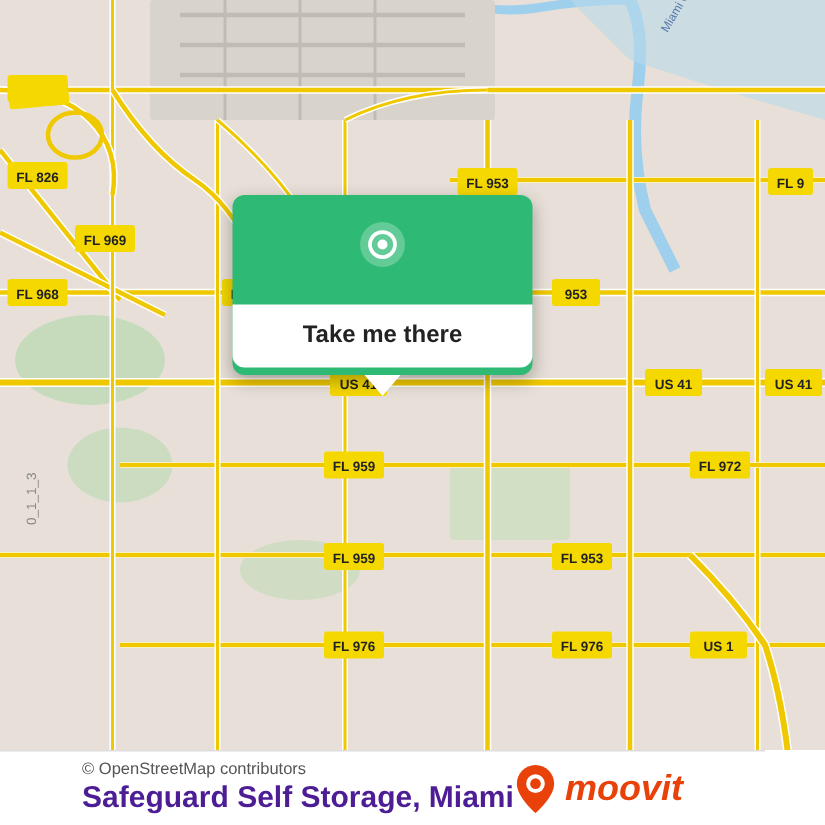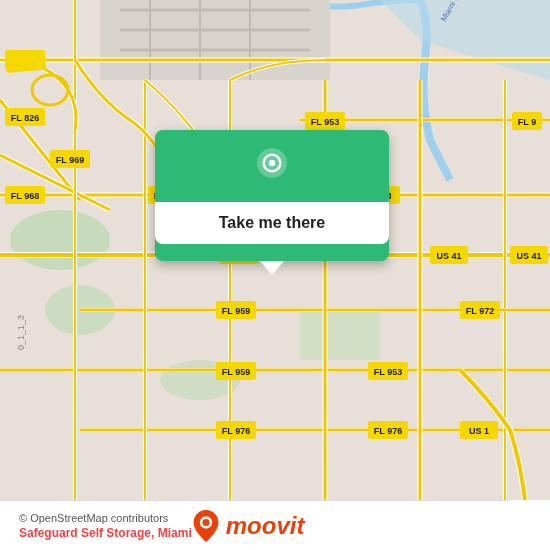--- a/index.html
+++ b/index.html
@@ -28,40 +28,40 @@
       top: 0; left: 0;
     }
 
     
     #bottom-bar {
       width: 510px;
       height: 50px;
       background: #ffffff;
       display: flex;
       align-items: center;
-      justify-content: flex-start;
+      justify-content: center;
       padding: 0 19px;
       border-top: 1px solid #ddd;
     }
 
     .bottom-left {
       display: flex;
       flex-direction: column;
       gap: 2px;
     }
 
     .copyright-text {
       font-size: 11px;
       color: #555;
     }
 
     .location-text {
-      font-size: 12px;
+      font-size: 20px;
       font-weight: bold;
-      color: #ef4444;
+      color: #4c1d95;
     }
 
     .moovit-logo {
       display: flex;
       align-items: center;
       gap: 6px;
     }
 
     .moovit-pin {
       width: 28px;
@@ -73,27 +73,27 @@
       font-weight: bold;
       color: #e8420a;
       font-style: italic;
     }
 
     
     #popup-card {
       position: absolute;
       top: 130px;
       left: 155px;
-      width: 234px;
+      width: 200px;
       background: #2eba74;
       border-radius: 8px;
       display: flex;
       flex-direction: column;
       align-items: center;
-      padding-bottom: 17px;
+      padding-bottom: 5px;
       z-index: 10;
       box-shadow: 0 4px 12px rgba(0,0,0,0.3);
     }
 
     .popup-icon-area {
       padding: 18px 0 10px 0;
     }
 
     .popup-button {
       width: 100%;

